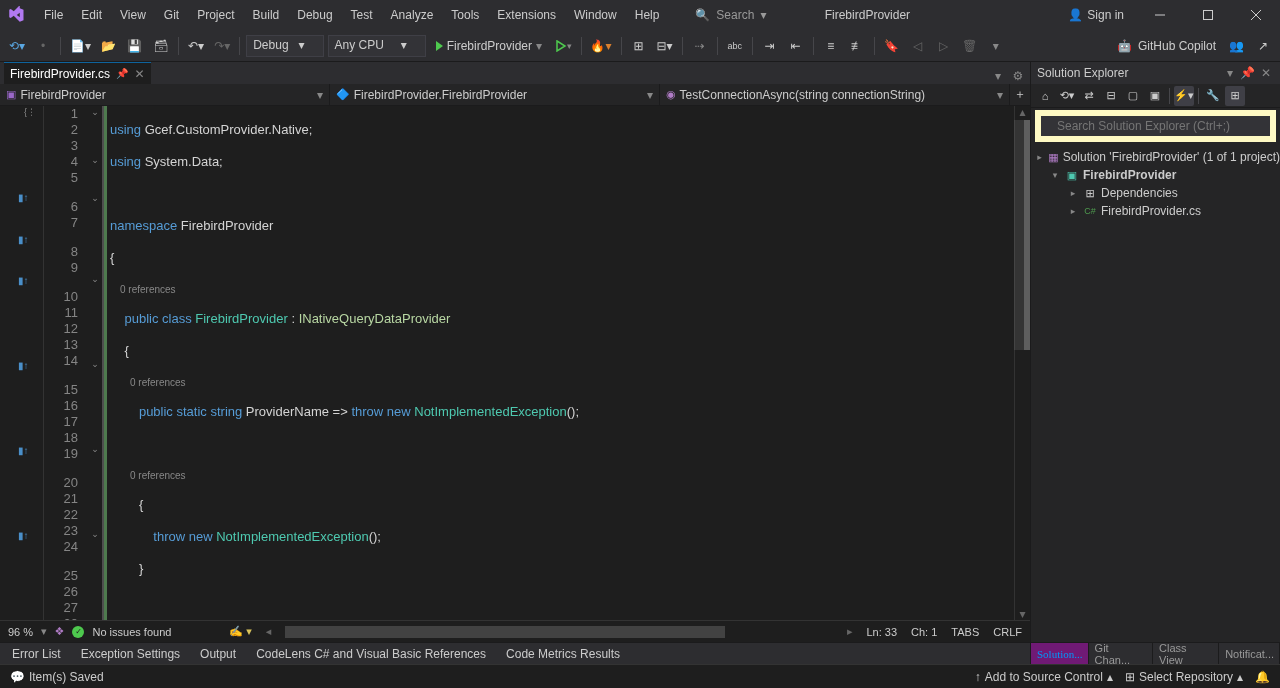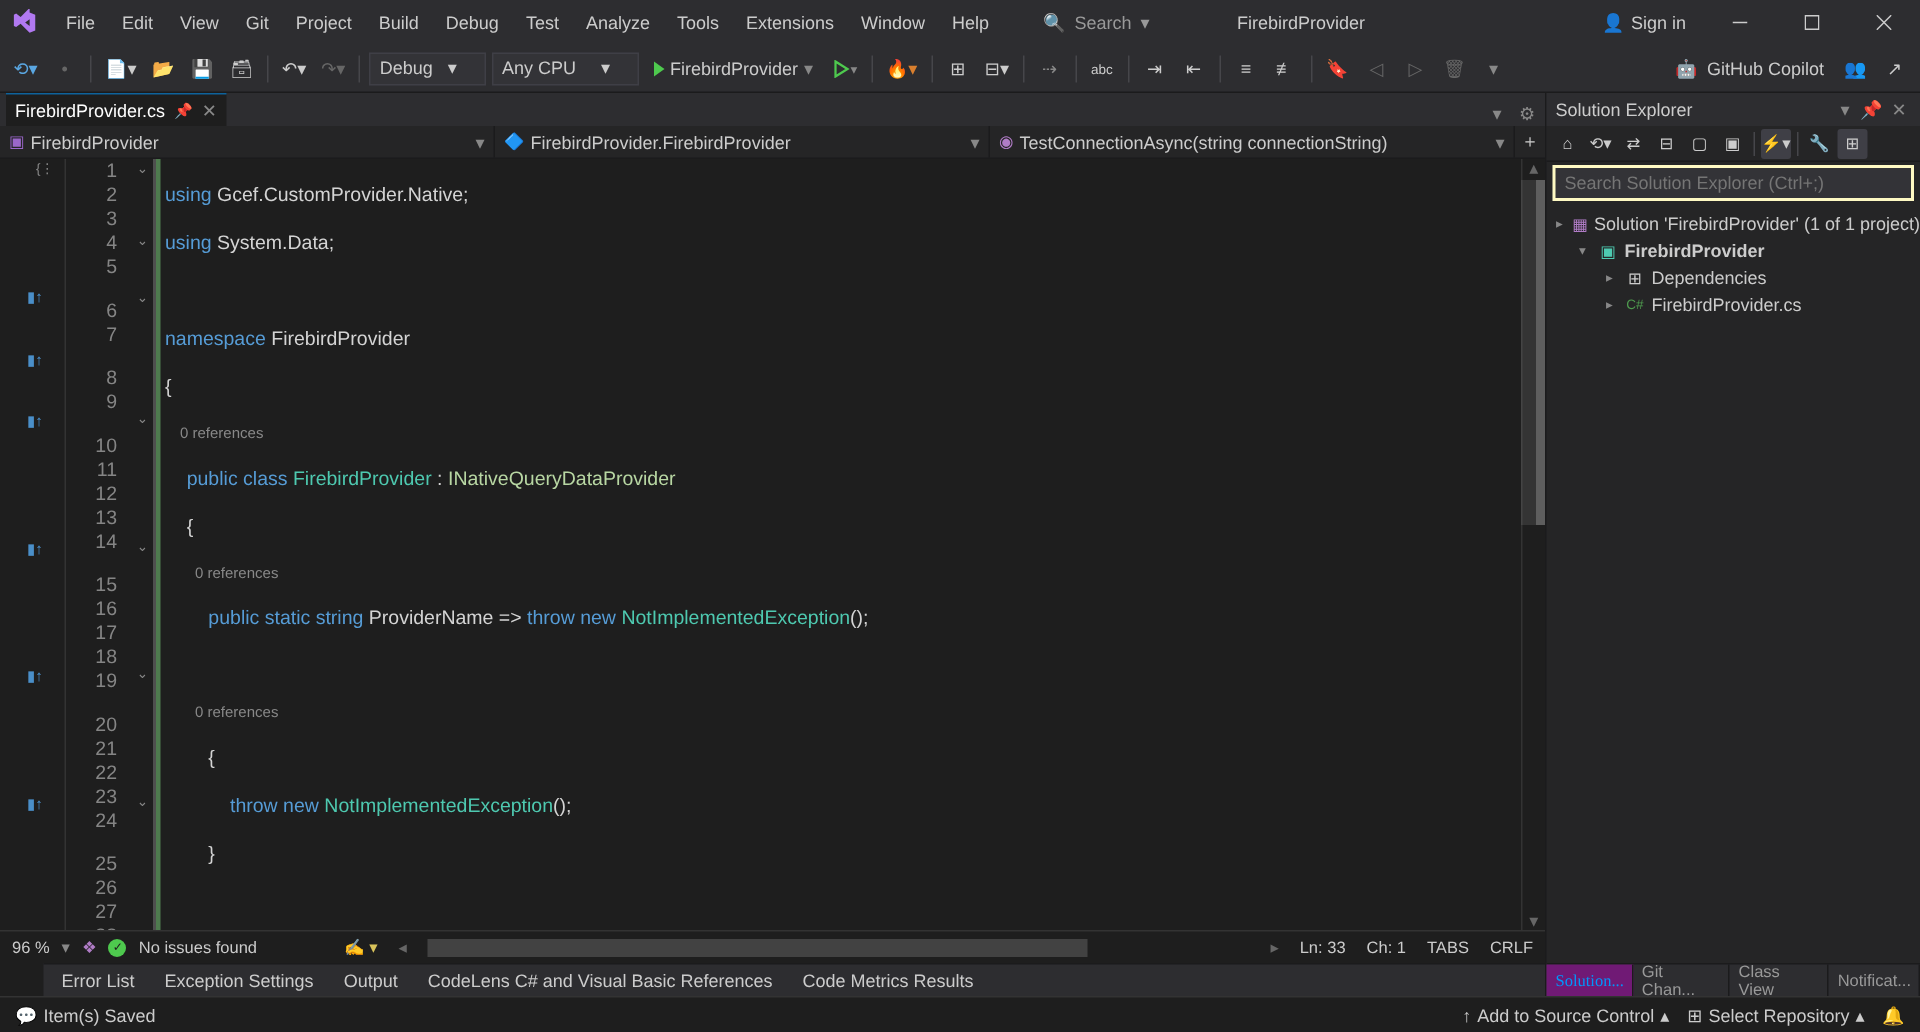--- a/index.html
+++ b/index.html
@@ -65,30 +65,30 @@
 .ok-circle { width:12px; height:12px; border-radius:50%; background:#4ec94e; display:inline-flex; align-items:center; justify-content:center; color:#1e1e1e; font-size:8px; }
 
 .solution-panel { width:250px; background:#252526; border-left:1px solid #1b1b1c; display:flex; flex-direction:column; }
 .sp-header { height:22px; background:#2d2d30; display:flex; align-items:center; padding:0 6px; font-size:12px; }
 .sp-hd-btns { margin-left:auto; display:flex; gap:2px; }
 .sp-hd-btn { width:16px; cursor:pointer; text-align:center; color:#888; }
 .sp-toolbar { height:24px; display:flex; align-items:center; padding:2px 4px; gap:2px; background:#252526; border-bottom:1px solid #1b1b1c; }
 .sp-tb-btn { width:20px; height:20px; display:flex; align-items:center; justify-content:center; cursor:pointer; color:#ccc; font-size:11px; border-radius:2px; }
 .sp-tb-btn.active { background:#3f3f46; }
 .sp-search { margin:2px 4px; }
-.sp-search input { width:100%; background:#333337; border:2px solid #fef9c3; color:#ccc; padding:3px 6px; font-size:12px; }
+.sp-search input { width:100%; background:#333337; border:6px solid #fef9c3; color:#ccc; padding:3px 16px; font-size:12px; }
 .sp-tree { flex:1; padding:4px 0; font-size:12px; overflow:auto; }
 .tree-row { display:flex; align-items:center; height:18px; padding-left:4px; gap:4px; cursor:pointer; white-space:nowrap; }
 .t-chev { width:12px; text-align:center; color:#888; font-size:9px; }
 .t-ico { width:14px; text-align:center; font-size:11px; }
 .sp-bottom-tabs { height:22px; background:#2d2d30; display:flex; font-size:11px; border-top:1px solid #1b1b1c; }
 .sp-btab { padding:0 6px; display:flex; align-items:center; border-right:1px solid #1b1b1c; cursor:pointer; color:#999; overflow:hidden; text-overflow:ellipsis; }
 .sp-btab.active { background:#701a75; color:#0097fb;font-family:Liberation Serif, serif; }
 
-.bottom-tabs { height:22px; background:#2d2d30; display:flex; align-items:center; padding:0 4px; gap:4px; border-top:1px solid #1b1b1c;margin-left:29px; }
+.bottom-tabs { height:22px; background:#2d2d30; display:flex; align-items:center; padding:0 4px; gap:4px; border-top:1px solid #1b1b1c; }
 .bt-item { padding:2px 8px; cursor:pointer; color:#ccc; font-size:12px; }
 
 .statusbar { height:24px; background:#1e1e1e; border-top:1px solid #333; display:flex; align-items:center; padding:0 10px; gap:12px; font-size:12px; color:#ccc; }
 .sb-spacer { flex:1; }
 .sb-item { display:flex; align-items:center; gap:4px; cursor:pointer; }
 svg { display:block; }
 </style>
 </head>
 <body>
 

